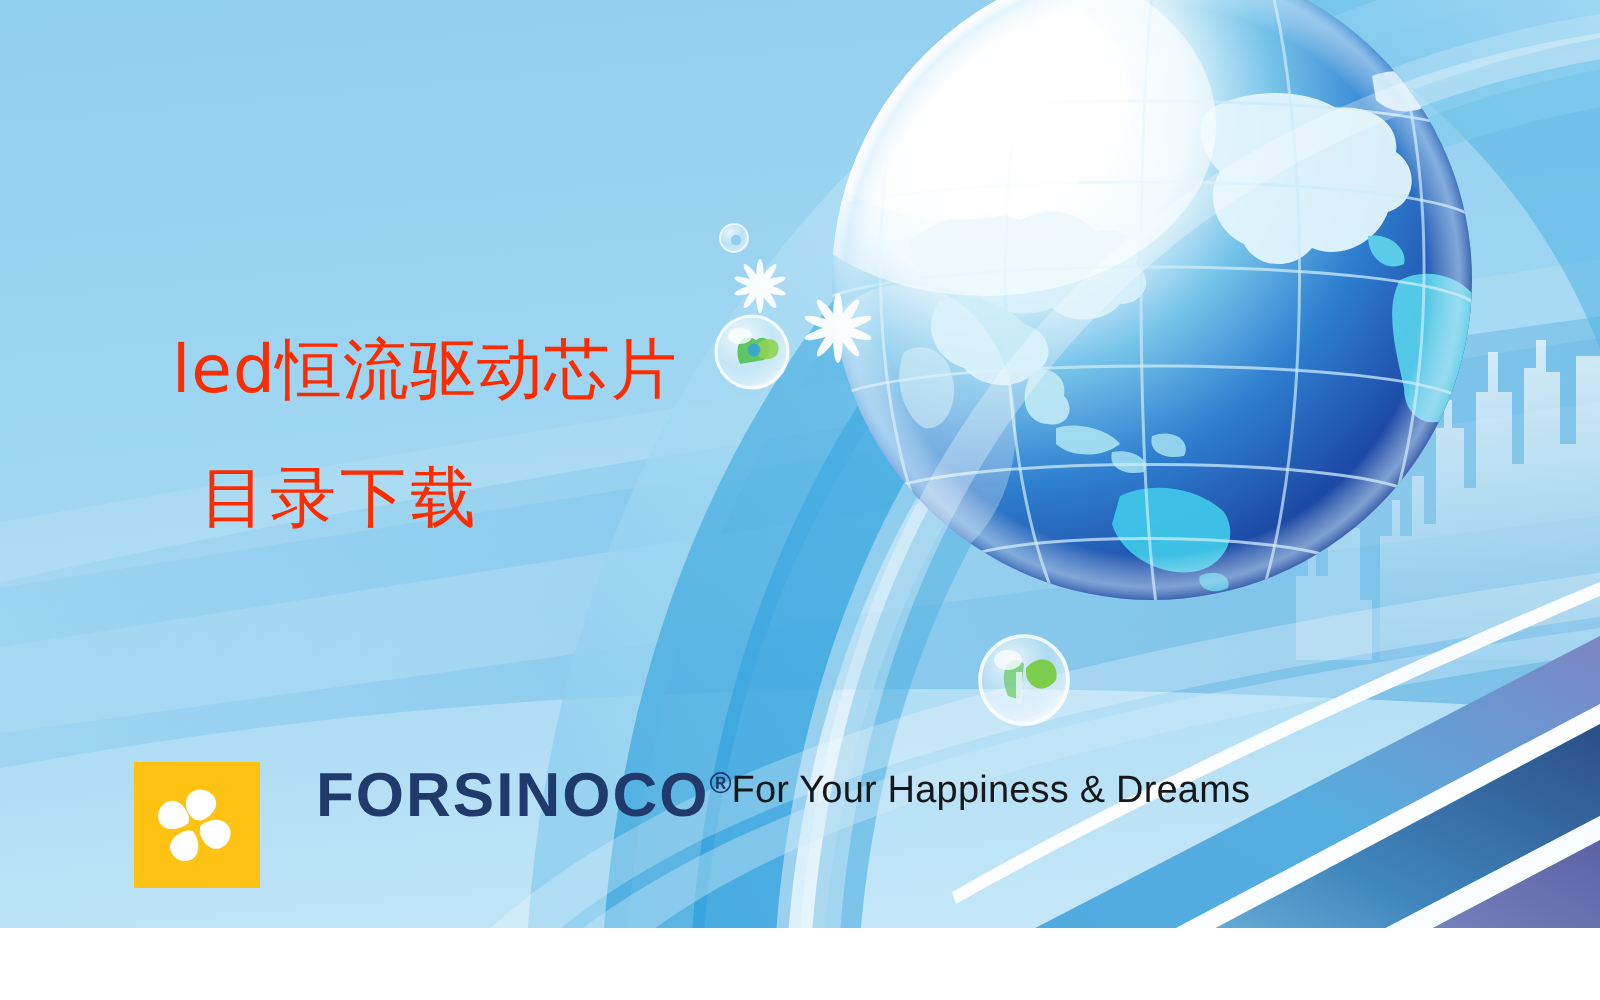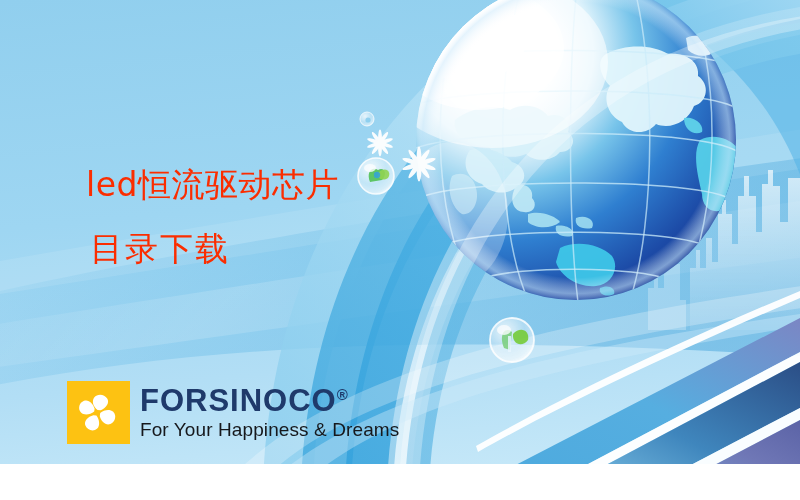--- a/index.html
+++ b/index.html
@@ -36,21 +36,21 @@
     letter-spacing: 0.5px;
     white-space: nowrap;
   }
   #headline .hl-line1 {
     display: block;
     font-family: "DejaVu Sans", "Liberation Sans", sans-serif;
   }
   #headline .hl-line2 {
     display: block;
     margin-top: 31px;
-    margin-left: 4px;
+    margin-left: 14px;
     font-family: "DejaVu Serif", "Liberation Serif", serif;
     letter-spacing: 2px;
   }
 
   
   #logo {
     position: absolute;
     left: 67px;
     top: 381px;
     z-index: 40;
@@ -59,23 +59,23 @@
   }
   #logo-mark {
     width: 63px;
     height: 63px;
     background: #fdc212;
     position: relative;
     flex: 0 0 auto;
   }
   #logo-mark svg { display: block; }
   #logo-text {
-    margin-left: 10px;
+    margin-left: 28px;
     display: flex;
-    flex-direction: column;
+    flex-direction: row;
     justify-content: center;
     padding-top: 1px;
   }
   #logo-wordmark {
     font-size: 31px;
     font-weight: bold;
     color: #1f3a6b;
     letter-spacing: 1.0px;
     line-height: 1;
     white-space: nowrap;

